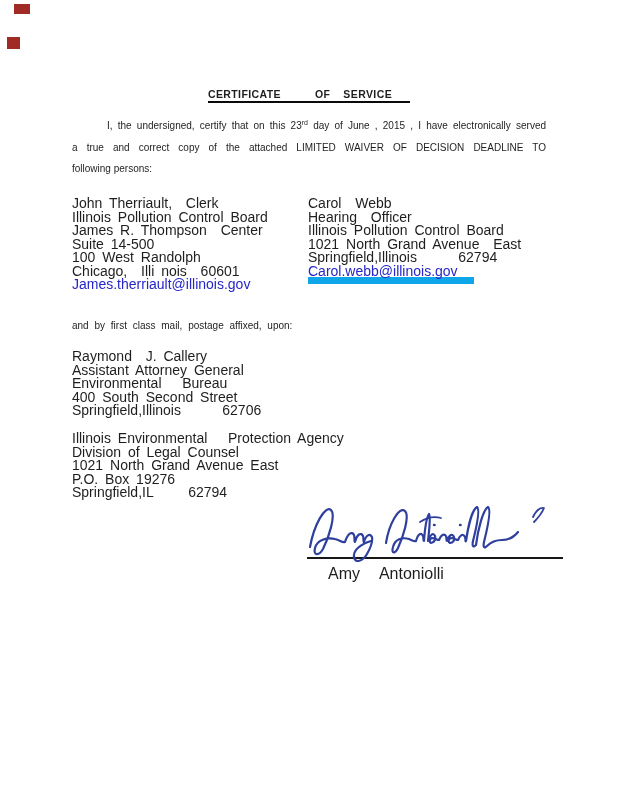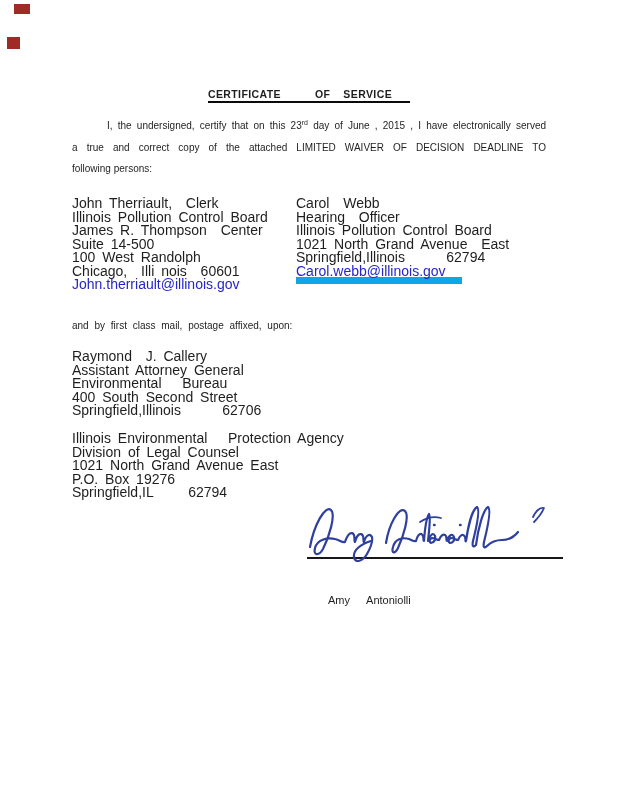--- a/index.html
+++ b/index.html
@@ -28,32 +28,32 @@
   .title-underline .w2{margin-right:13px;}
 
   .para{position:absolute;left:72px;top:111px;width:474px;font-size:10px;line-height:13.5px;}
   .pline{white-space:normal;margin-top:8px;}
   .pline.just{text-align:justify;text-align-last:justify;}
   .pline.indent{text-indent:35px;}
   sup{vertical-align:super;font-size:7px;line-height:0;}
 
   .addr{position:absolute;font-size:14px;line-height:13.5px;word-spacing:3px;}
   .addr-clerk{left:72px;top:197px;}
-  .addr-hearing{left:296px;top:197px;}
+  .addr-hearing{left:308px;top:197px;}
   .addr-callery{left:72px;top:350px;}
   .addr-iepa{left:72px;top:432px;}
 
   .email{color:#2525c8;text-decoration:none;cursor:pointer;}
   .email.underlined{border-bottom:7px solid #0ea5e9;padding-right:16px;display:inline-block;line-height:12px;}
 
   .mail-line{position:absolute;left:72px;top:320px;font-size:10px;word-spacing:3px;}
 
   .sig-svg{position:absolute;left:300px;top:497px;width:258px;height:66px;}
   .sig-line{position:absolute;left:307px;top:557px;width:256px;height:2px;background:#171717;}
-  .sig-name{position:absolute;left:328px;top:594px;font-size:11px;word-spacing:5px;}
+  .sig-name{position:absolute;left:328px;top:565px;font-size:16px;word-spacing:5px;}
 </style>
 </head>
 <body>
 
 <div class="page">
 
   <div class="red-mark m1"></div>
   <div class="red-mark m2"></div>
 
   <div class="title-row">
@@ -66,21 +66,21 @@
     <div class="pline">following persons:</div>
   </div>
 
   <div class="addr addr-clerk">
     <div>John Therriault,&nbsp;&nbsp;Clerk</div>
     <div>Illinois Pollution Control Board</div>
     <div>James R. Thompson&nbsp;&nbsp;Center</div>
     <div>Suite 14-500</div>
     <div>100 West Randolph</div>
     <div>Chicago,&nbsp;&nbsp;Illi nois&nbsp;&nbsp;60601</div>
-    <div><a class="email">John.therriault@illinois.gov</a></div>
+    <div><a class="email">James.therriault@illinois.gov</a></div>
   </div>
 
   <div class="addr addr-hearing">
     <div>Carol&nbsp;&nbsp;Webb</div>
     <div>Hearing&nbsp;&nbsp;Officer</div>
     <div>Illinois Pollution Control Board</div>
     <div>1021 North Grand Avenue&nbsp;&nbsp;East</div>
     <div>Springfield,Illinois&nbsp;&nbsp;&nbsp;&nbsp;&nbsp;&nbsp;62794</div>
     <div><a class="email underlined">Carol.webb@illinois.gov</a></div>
   </div>

